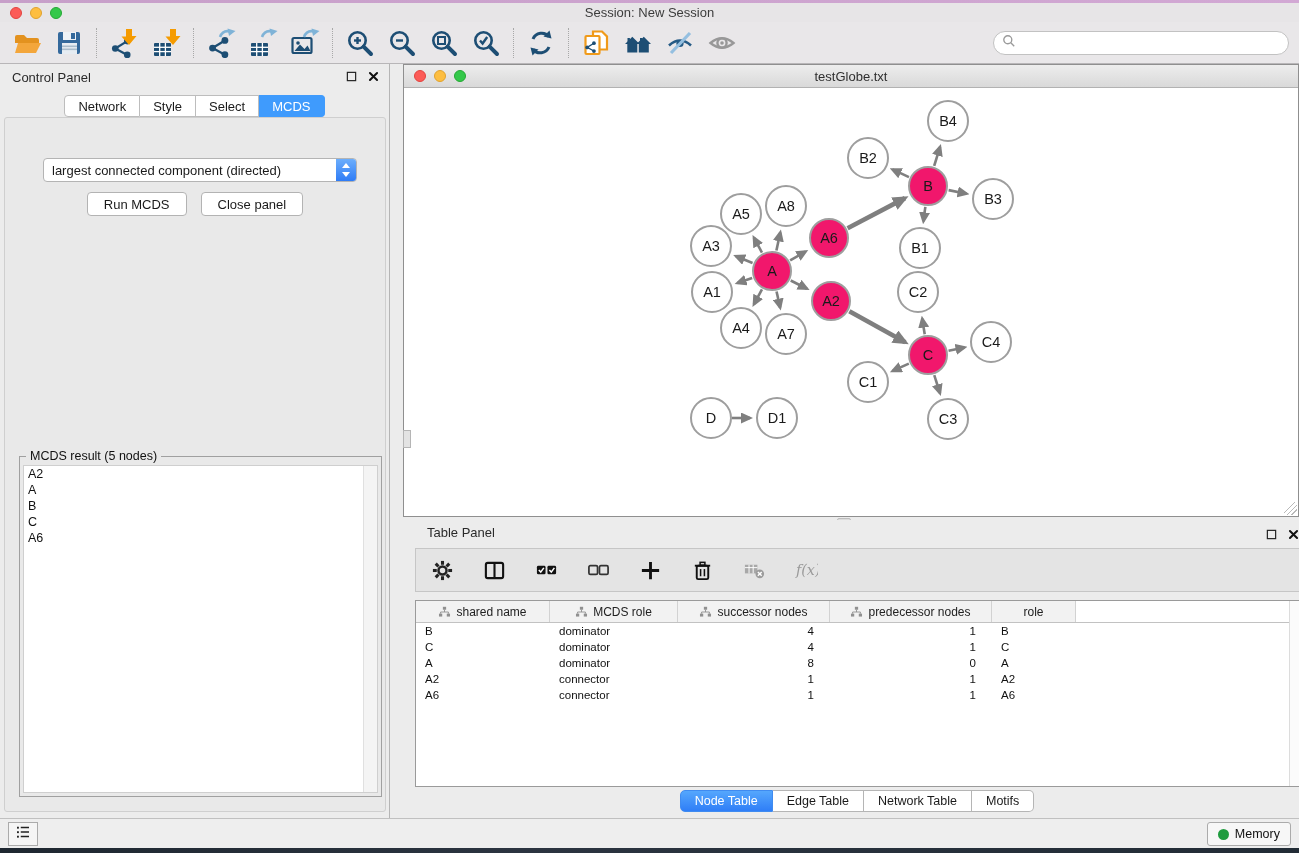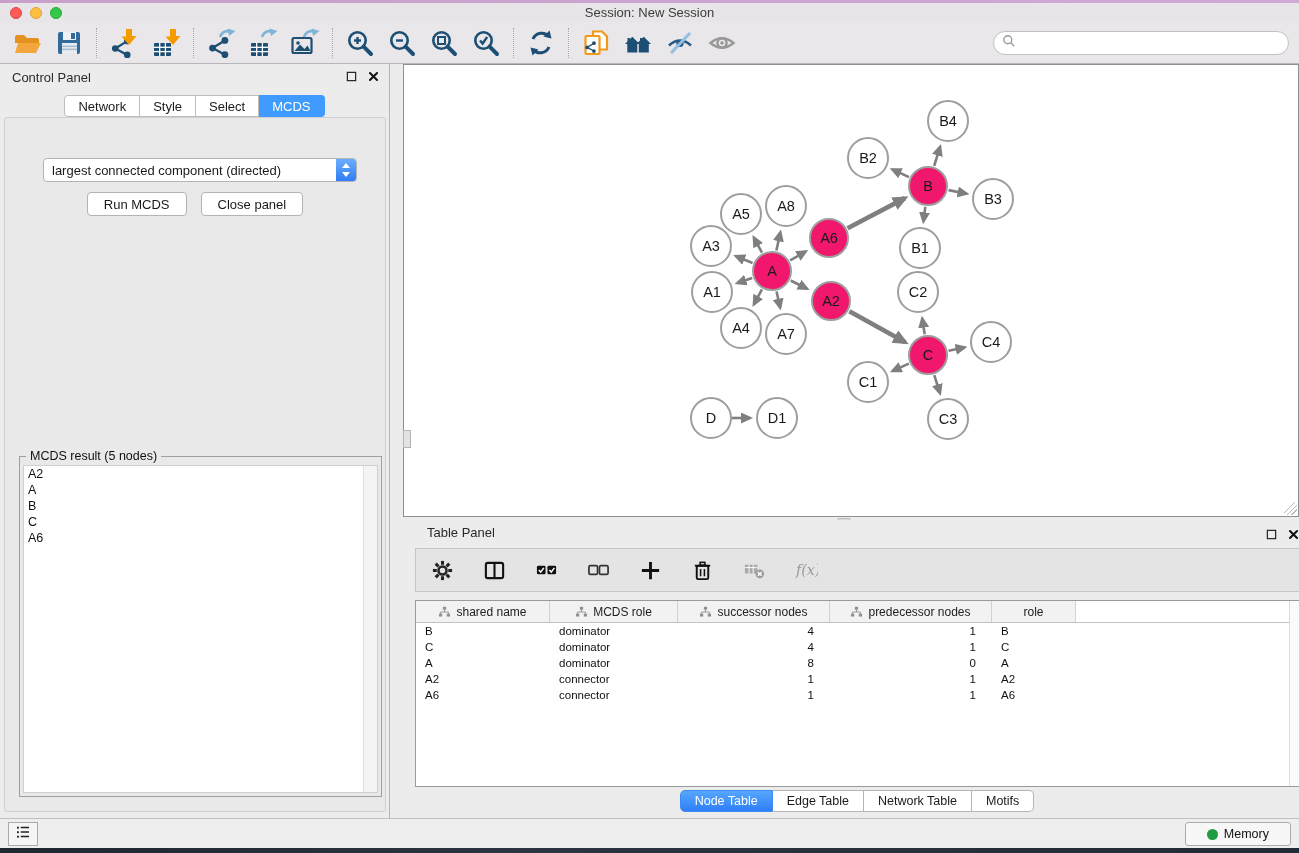--- a/index.html
+++ b/index.html
@@ -92,21 +92,21 @@
   .tp-tabs { position:absolute; left:0; top:270px; width:100%; display:flex; justify-content:center; }
   .tp-tab { font-size:12.5px; color:#1a1a1a; background:#fff; border:1px solid #b5b5b5; border-left:none; padding:3px 14px; height:22px; display:flex; align-items:center; }
   .tp-tab:first-child { border-left:1px solid #b5b5b5; border-radius:5px 0 0 5px; }
   .tp-tab:last-child { border-radius:0 5px 5px 0; }
   .tp-tab.active { background:linear-gradient(#55a7fd,#2f7ef7); border-color:#3f8bf0; color:#fff; }
 
   
   .statusbar { position:absolute; left:0; top:818px; width:100%; height:30px; background:#eeeeee; border-top:1px solid #c0c0c0; }
   .sb-listbtn { position:absolute; left:8px; top:3px; width:30px; height:24px; background:#f5f5f5; border:1px solid #ababab; display:flex; align-items:center; justify-content:center; }
   .sb-listbtn svg { width:18px; height:18px; }
-  .memory-btn { position:absolute; right:8px; top:3px; height:24px; background:#f7f7f7; border:1px solid #ababab; border-radius:3px; display:flex; align-items:center; padding:0 21px; gap:6px; }
+  .memory-btn { position:absolute; right:8px; top:3px; height:24px; background:#f7f7f7; border:1px solid #ababab; border-radius:3px; display:flex; align-items:center; padding:0 10px; gap:6px; }
   .memory-dot { width:11px; height:11px; border-radius:50%; background:#1f9c3f; }
   .memory-label { font-size:12.5px; color:#111; }
   .desktop-bottom { position:absolute; left:0; top:848px; width:100%; height:5px; background:linear-gradient(90deg,#1e2730,#2b3440 40%,#222c36); }
 </style>
 </head>
 <body>
 
 <div class="app">
   <div class="desktop-top"></div>
 
@@ -330,20 +330,28 @@
                 <div class="result-item">A6</div>
               </div>
             <div class="result-scroll"></div>
           </div>
         </div>
       </div>
     </div>
 
     <div class="right-area">
       <div class="network-window">
+        <div class="nw-titlebar">
+          <div class="tl-group">
+            <span class="tl red"></span>
+            <span class="tl yellow"></span>
+            <span class="tl green"></span>
+          </div>
+          <div class="nw-title">testGlobe.txt</div>
+        </div>
         <div class="nw-canvas">
           <svg width="893" height="429" viewBox="0 0 893 429">
               <defs>
                 <marker id="arr" markerUnits="userSpaceOnUse" markerWidth="12" markerHeight="11" refX="9" refY="5.5" orient="auto">
                   <path d="M0 0 L12 5.5 L0 11 z" fill="#7f7f7f"></path>
                 </marker>
   <marker id="arrT" markerUnits="userSpaceOnUse" markerWidth="16" markerHeight="14" refX="12" refY="7" orient="auto">
                   <path d="M0 0 L16 7 L0 14 z" fill="#7f7f7f"></path>
                 </marker>
               </defs>

